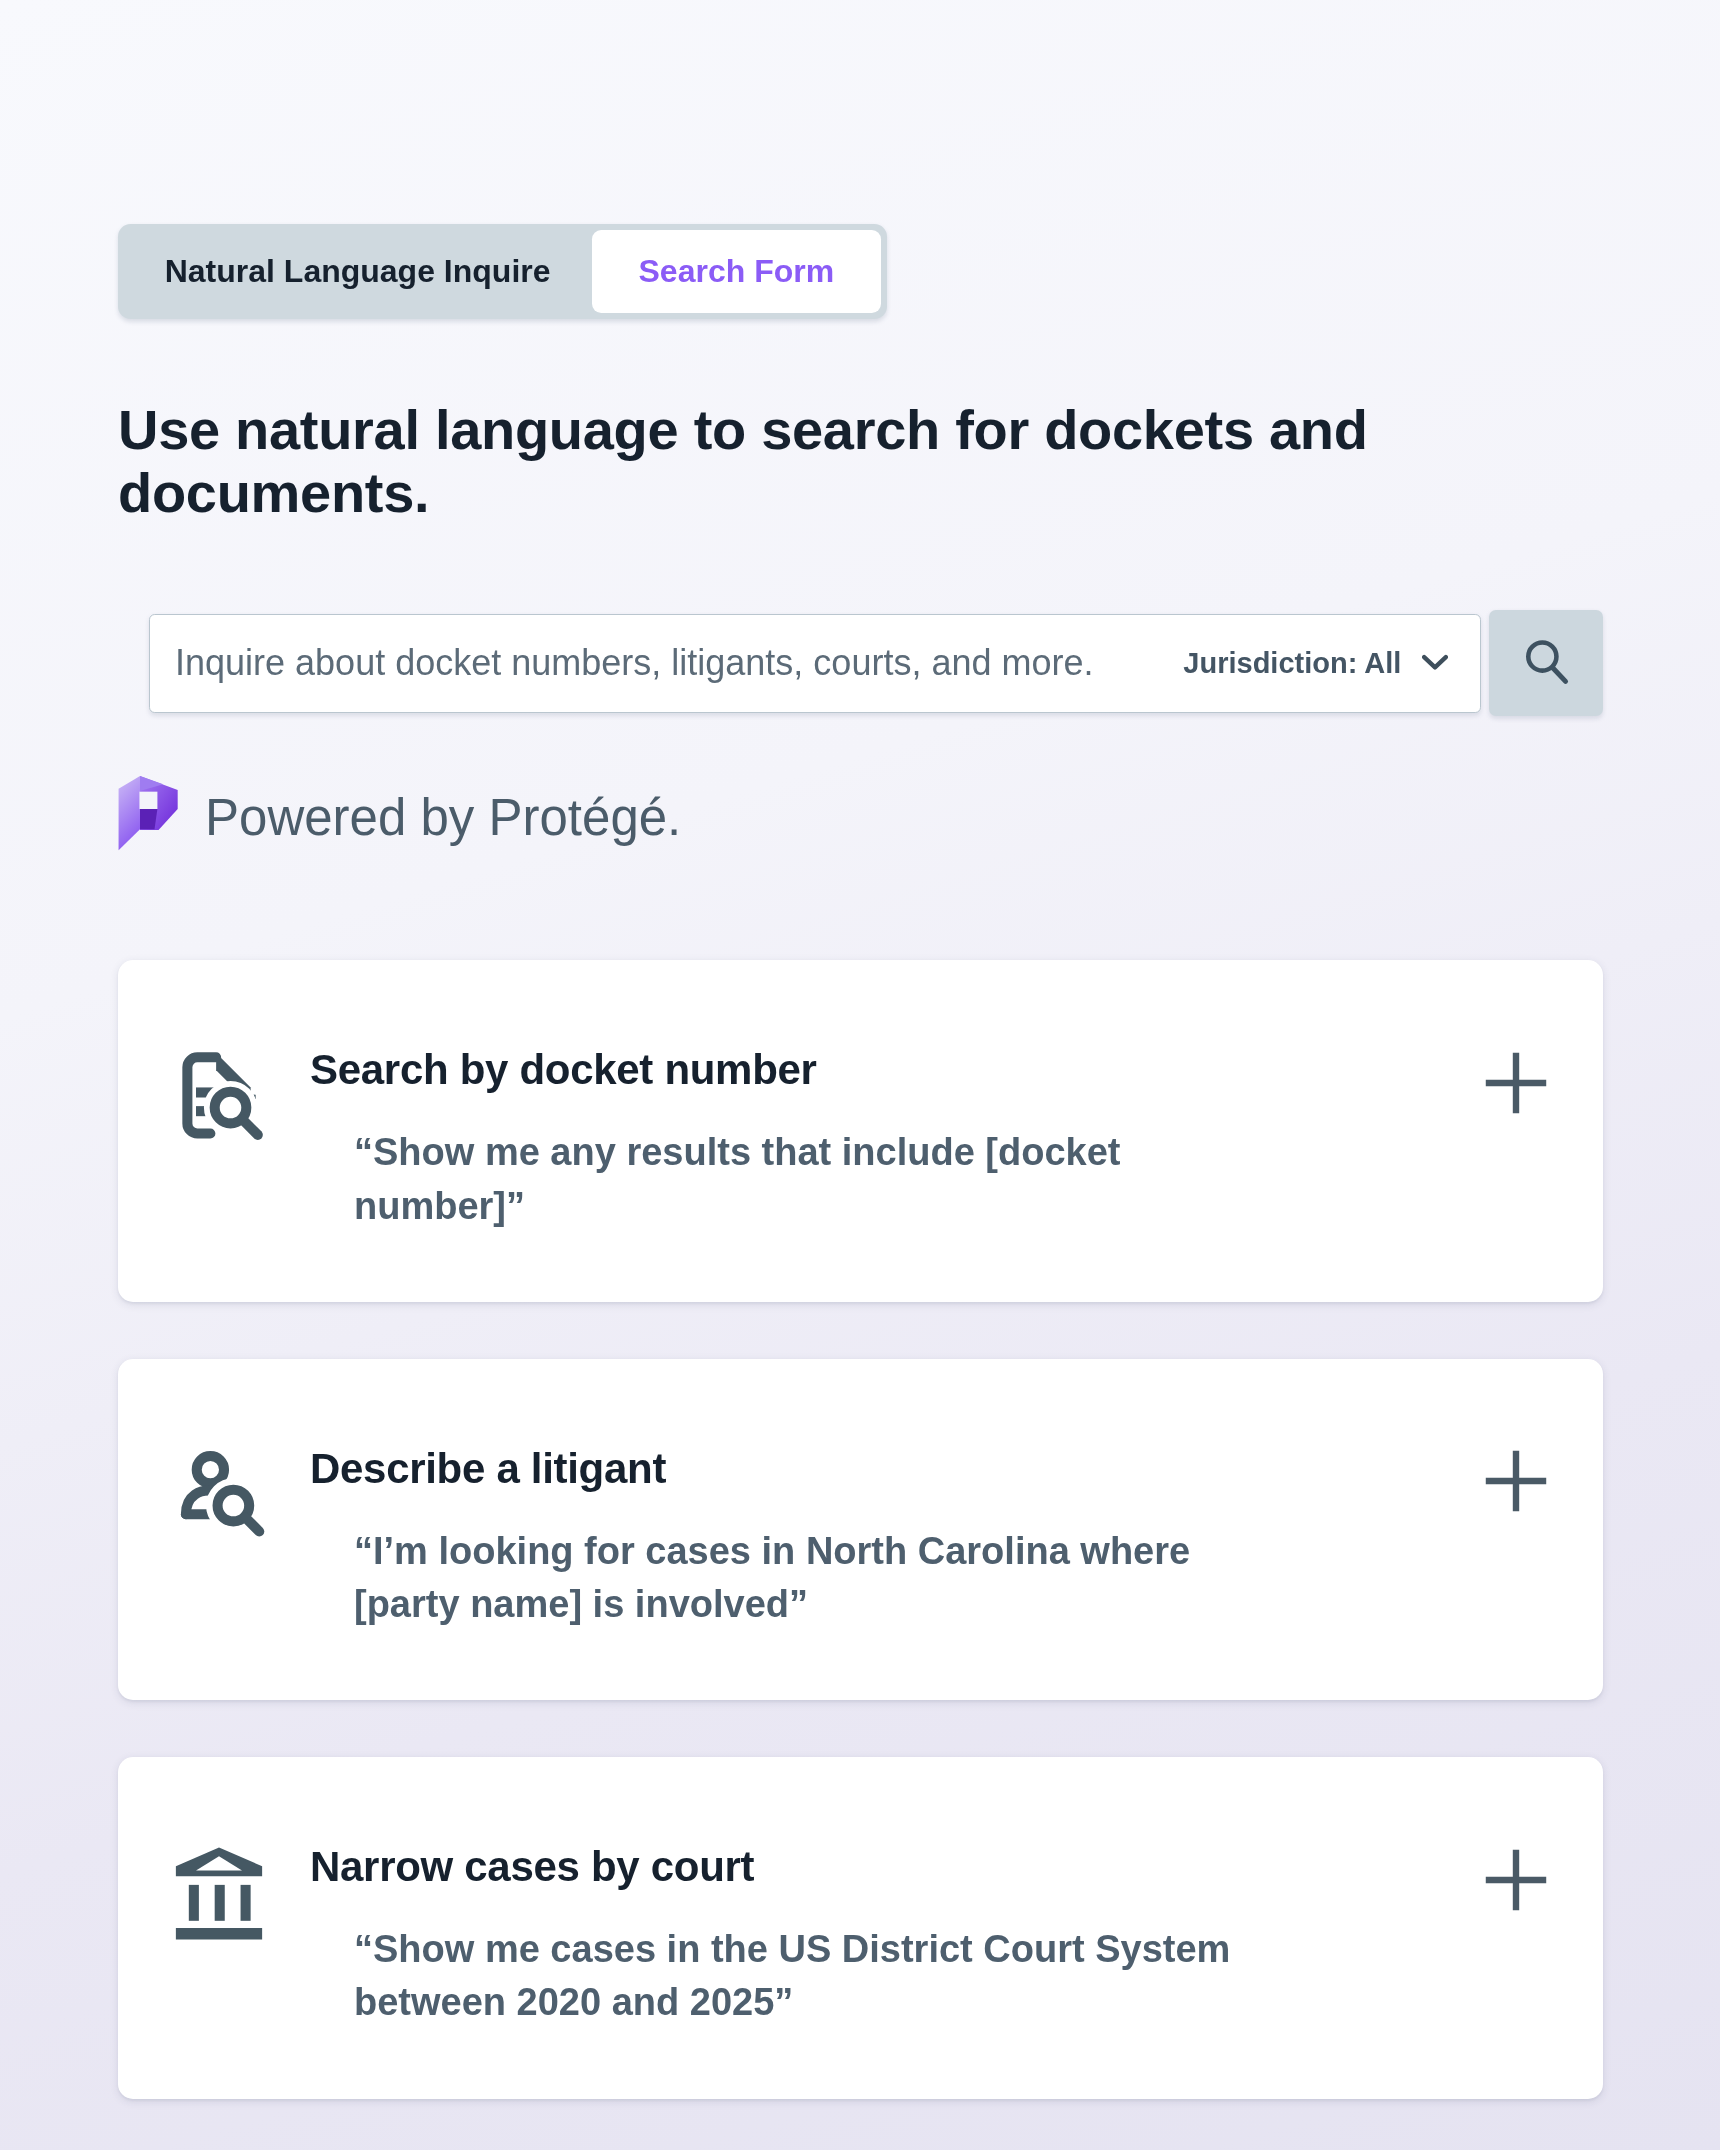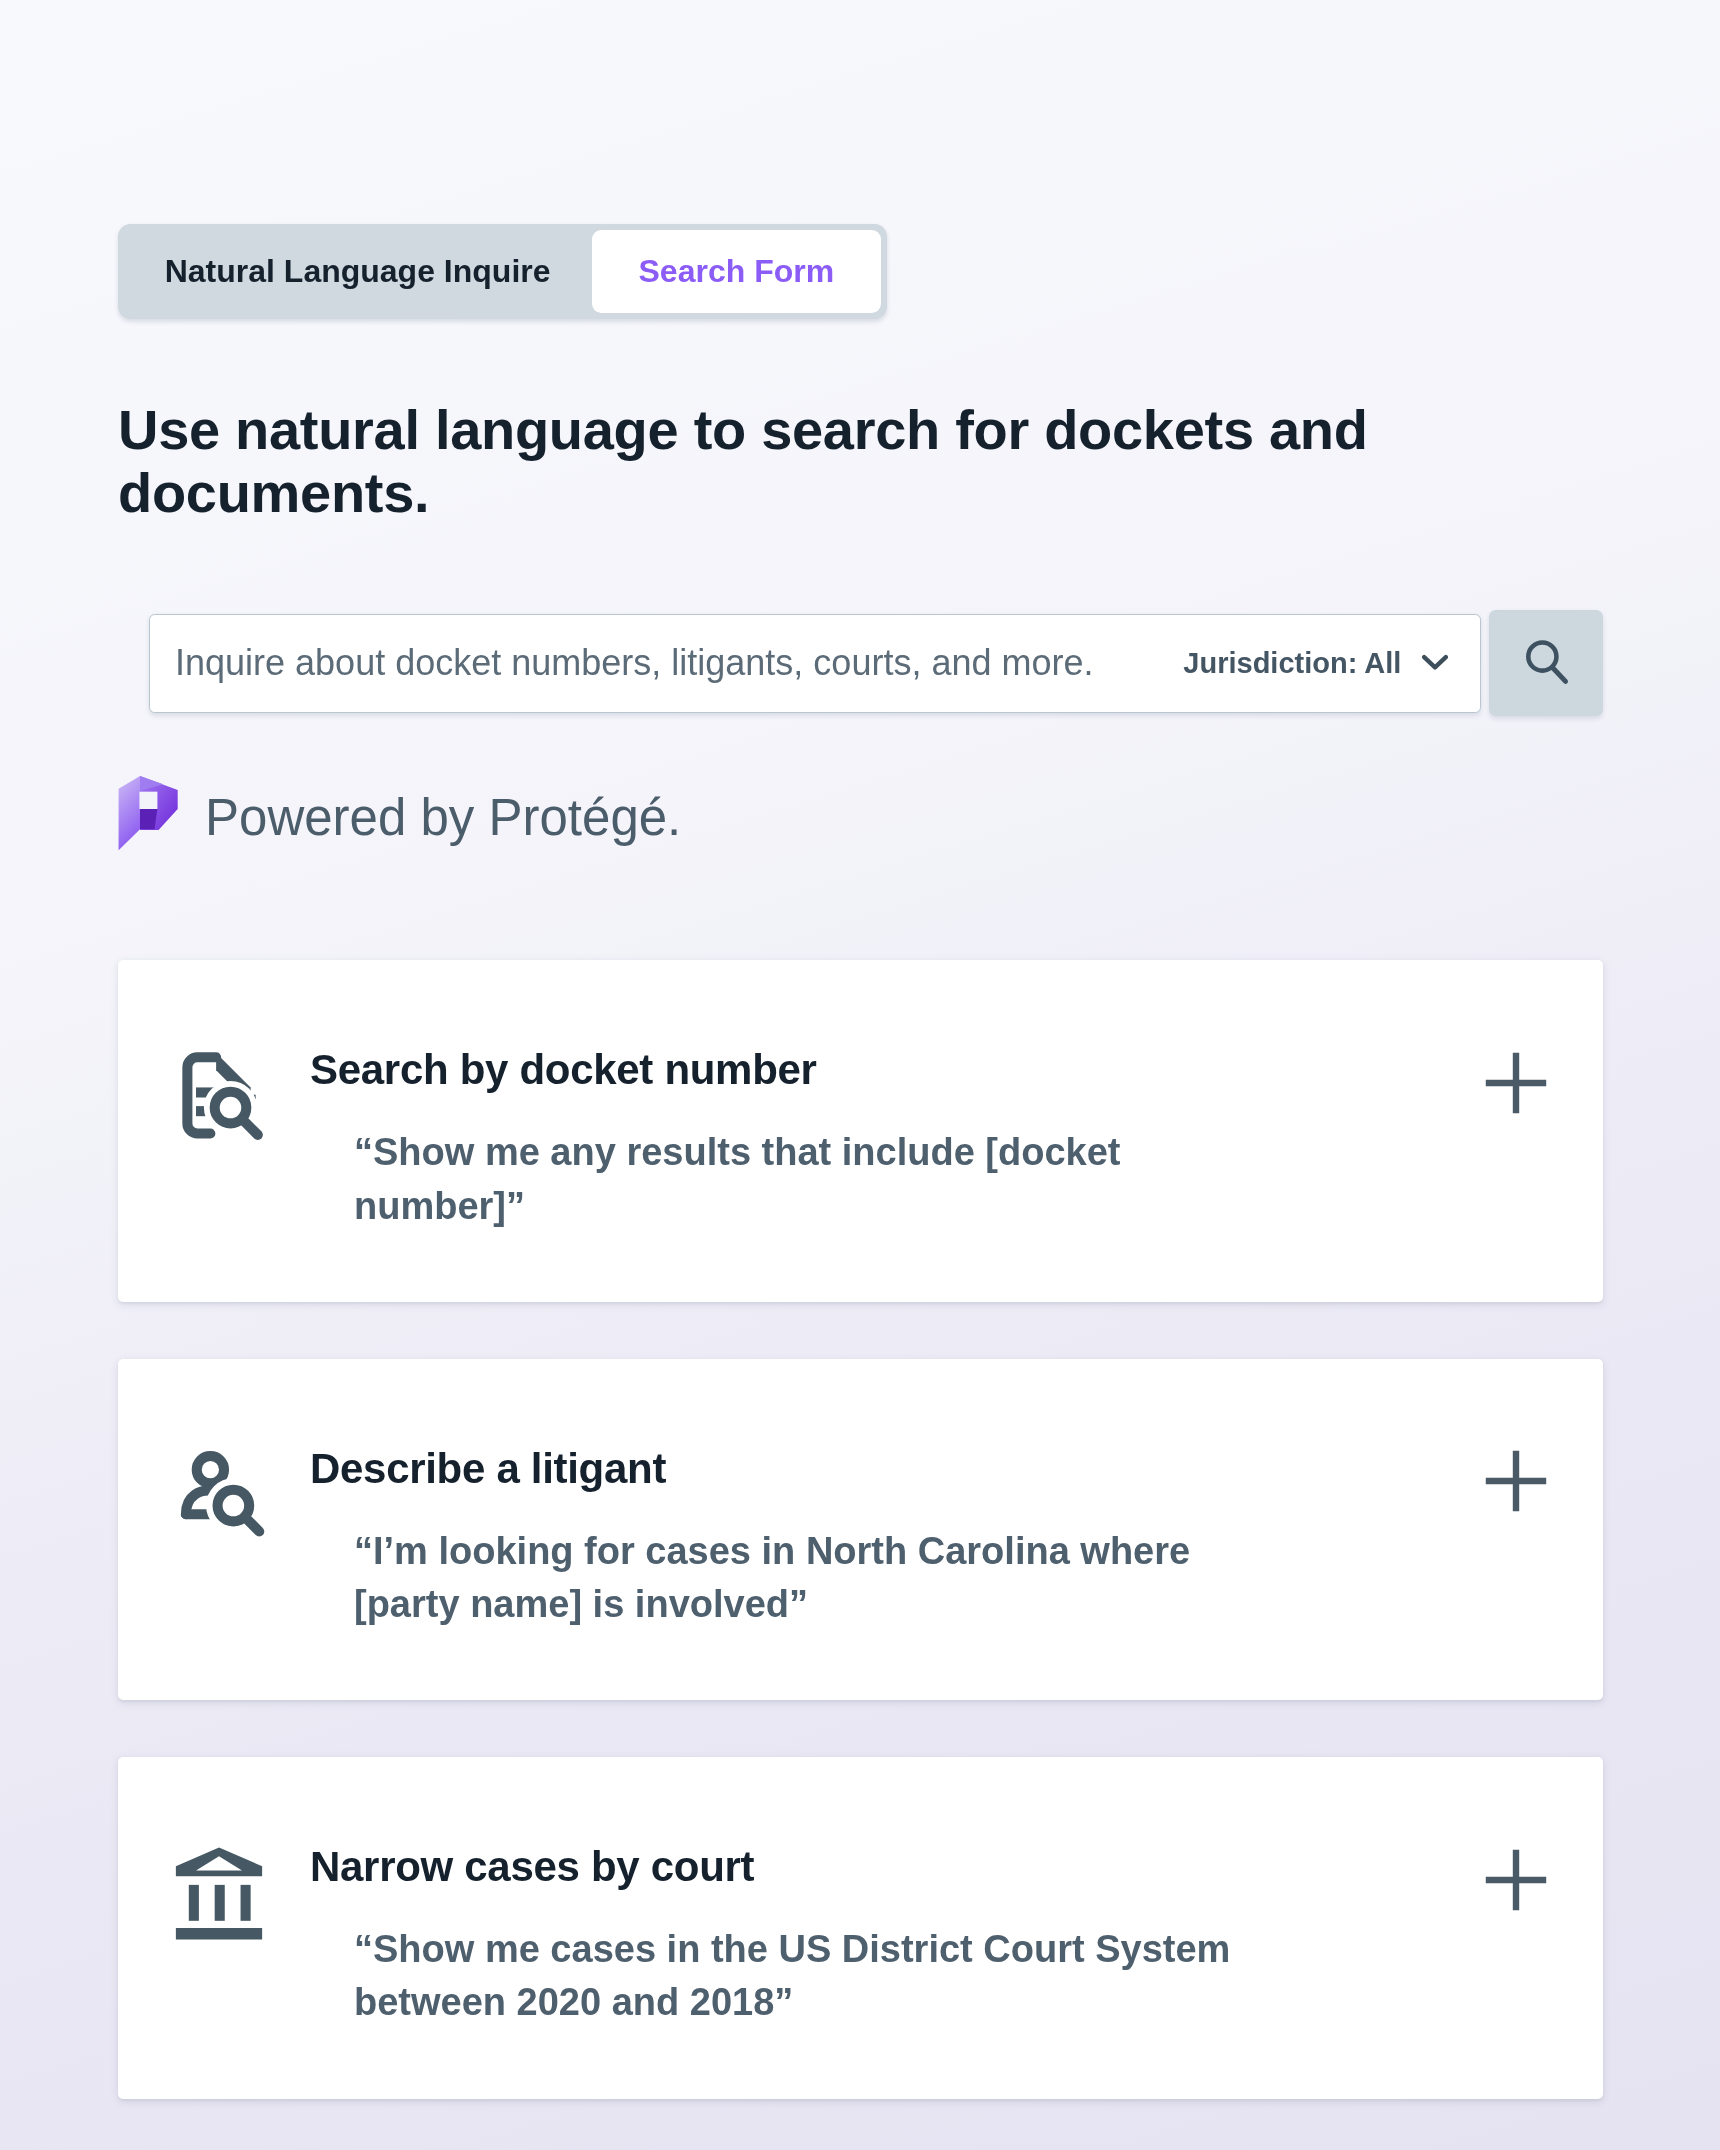--- a/index.html
+++ b/index.html
@@ -117,21 +117,21 @@
     display: flex;
     align-items: center;
     gap: 25px;
   }
   .powered-label { font-size: 51px; color: #4b5c6a; }
 
   
   .cards { margin-top: 102px; display: flex; flex-direction: column; gap: 57px; }
   .card {
     background: #ffffff;
-    border-radius: 5px;
+    border-radius: 15px;
     box-shadow: 0 2.3px 8px rgba(40,50,90,.10), 0 1.1px 2.3px rgba(40,50,90,.06);
     display: flex;
     align-items: flex-start;
     padding: 86px 53px 69px 55px;
   }
   .card-1 { min-height: 302px; }
   .card-2 { min-height: 306px; }
   .card-3 { min-height: 287px; }
   .card-icon { width: 92px; flex-shrink: 0; margin-top: 2.3px; }
   .card-icon svg { width: 92px; height: 97px; display: block; }
@@ -286,21 +286,21 @@
           <polygon points="2,14 32,1 62,14 62,21 2,21" fill="#455863"></polygon>
           <polygon points="16,17 32,7 48,17" fill="#ffffff"></polygon>
           <rect x="11" y="27" width="7" height="25" fill="#455863"></rect>
           <rect x="29" y="27" width="7" height="25" fill="#455863"></rect>
           <rect x="47" y="27" width="7" height="25" fill="#455863"></rect>
           <rect x="2" y="57" width="60" height="8" fill="#455863"></rect>
         </svg>
       </span>
       <div class="card-body">
         <div class="card-title">Narrow cases by court</div>
-        <div class="card-example">“Show me cases in the US District Court System between 2020 and 2018”</div>
+        <div class="card-example">“Show me cases in the US District Court System between 2020 and 2025”</div>
       </div>
       <button class="card-plus">
         <span>
           <svg width="64" height="64" viewBox="0 0 36 36" fill="none">
             <path d="M18 1 V35 M1 18 H35" stroke="#4a5a66" stroke-width="3.6"></path>
           </svg>
         </span>
       </button>
     </div>
 

